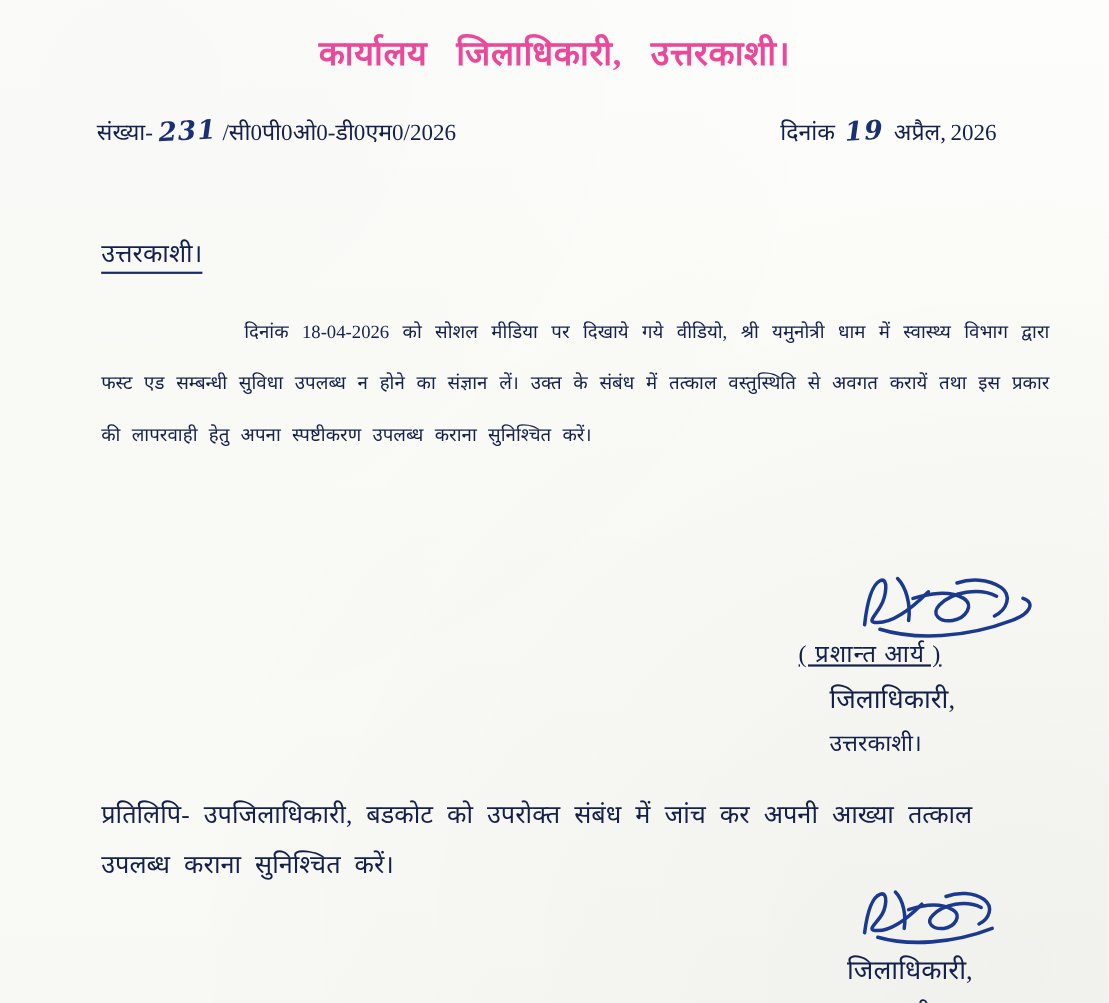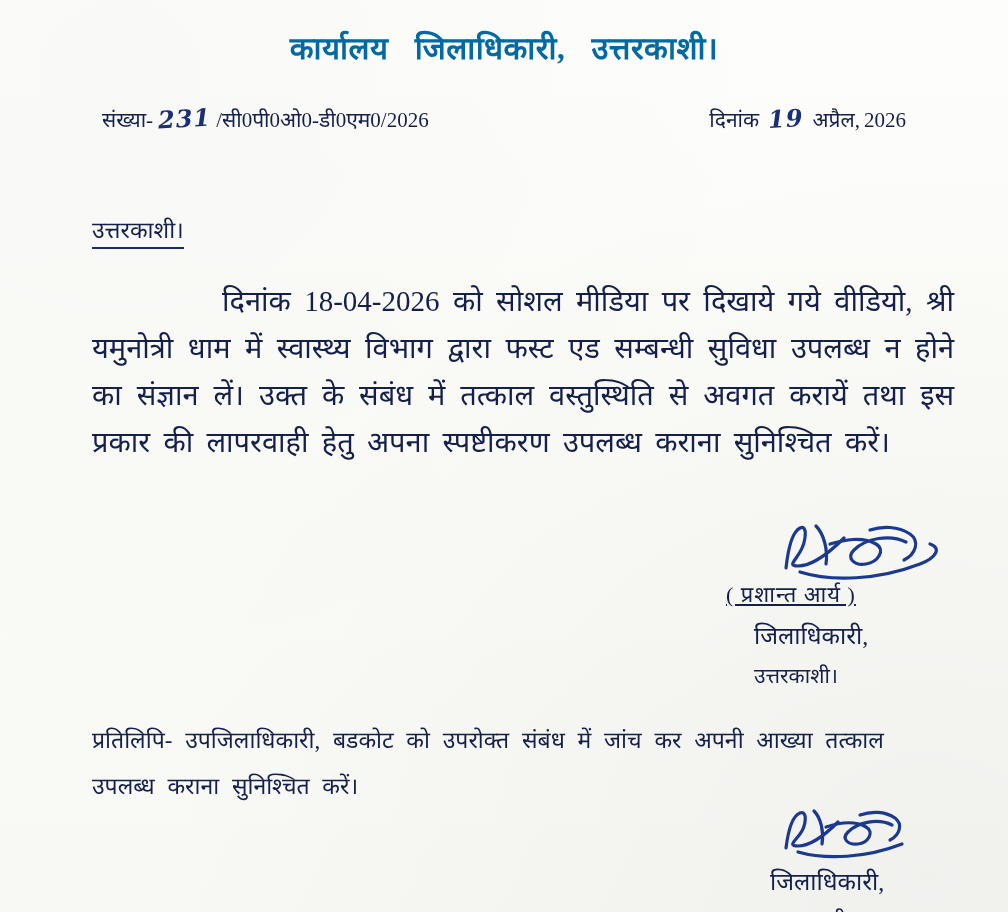--- a/index.html
+++ b/index.html
@@ -39,28 +39,28 @@
   .heading {
     position: absolute;
     left: 0;
     right: 0;
     top: 26px;
     text-align: center;
     font-size: 31px;
     letter-spacing: 0.5px;
     word-spacing: 18px;
     font-weight: 600;
-    color: #0369a1;
+    color: #ec4899;
   }
 
   
   .meta-row {
     position: absolute;
     top: 104px;
-    left: 102px;
+    left: 88px;
     right: 86px;
     display: flex;
     justify-content: space-between;
     align-items: flex-end;
     font-size: 21px;
   }
   .meta-left, .meta-right {
     display: flex;
     align-items: baseline;
     white-space: nowrap;
@@ -98,21 +98,21 @@
     padding-bottom: 2px;
     display: inline-block;
   }
 
   
   .body-text {
     position: absolute;
     top: 278px;
     left: 92px;
     width: 862px;
-    font-size: 29px;
+    font-size: 17px;
     line-height: 47px;
     text-align: justify;
     text-justify: inter-word;
     word-spacing: 6px;
   }
   .body-text p { margin: 0; }
   .body-text .indent { display: inline-block; width: 130px; }
 
   
   .sign-block {

